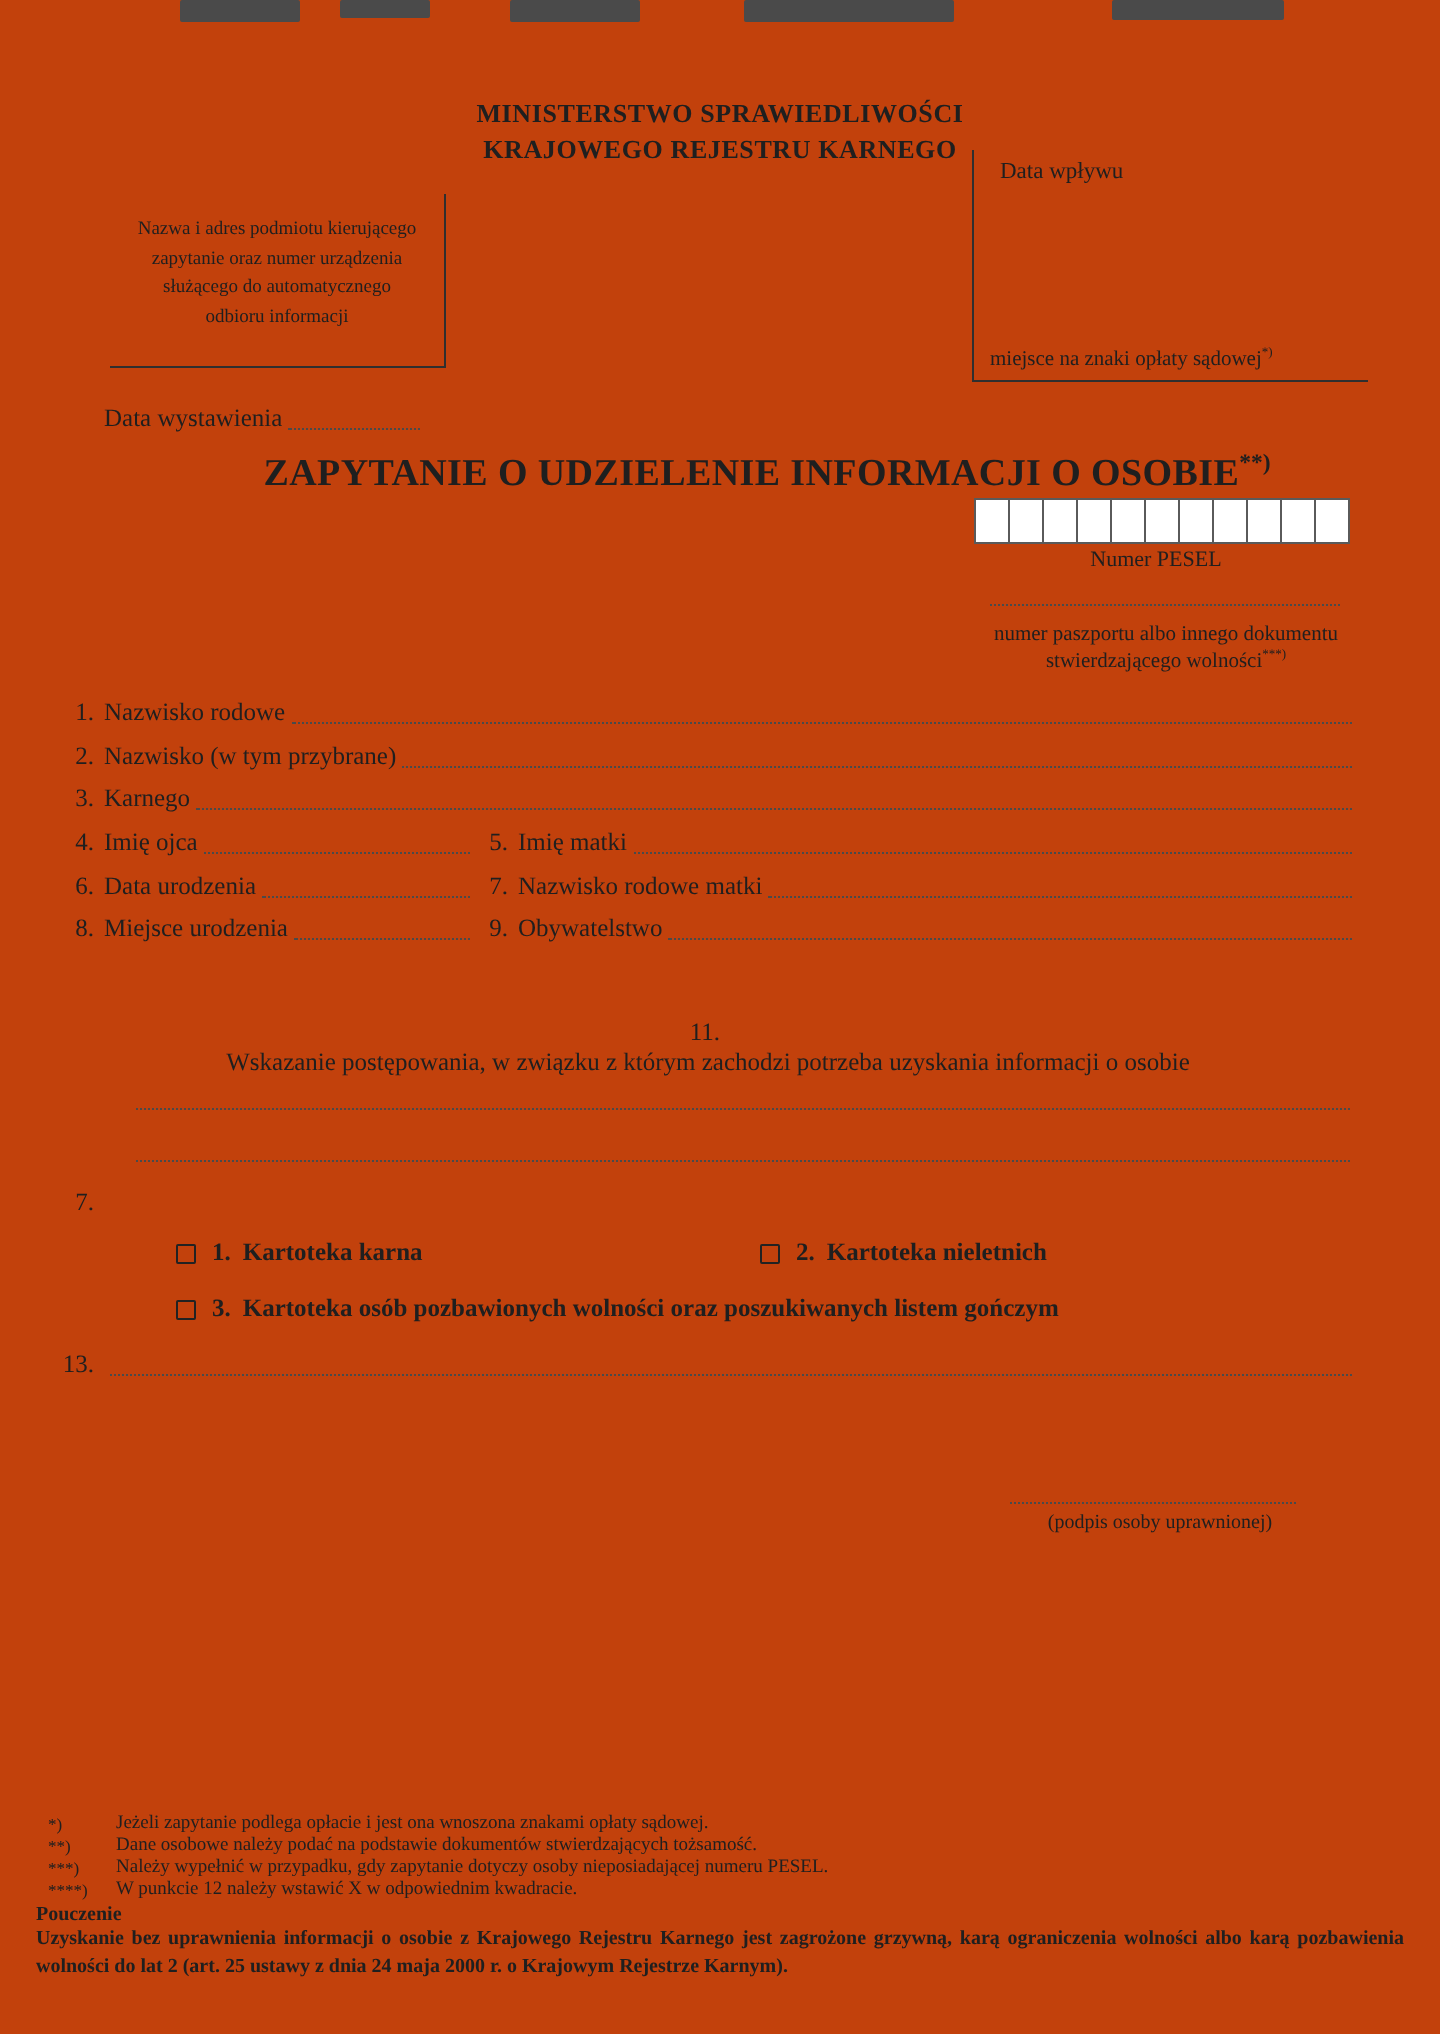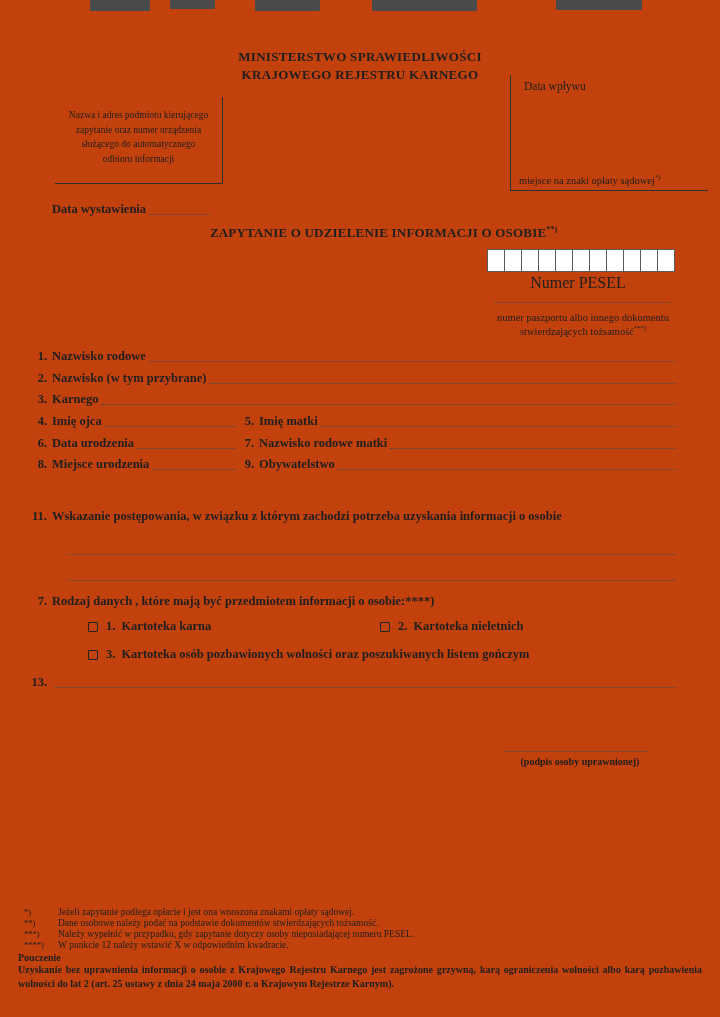--- a/index.html
+++ b/index.html
@@ -6,46 +6,46 @@
   .page{
     position:relative;width:720px;height:1017px;margin:0 auto;
     background:#c2410c;color:#1f1f1f;
     font-family:"Liberation Serif","DejaVu Serif",serif;
     overflow:hidden;
   }
   .abs{position:absolute;}
   .scan-blob{position:absolute;background:#4a4a4a;border-radius:1px;}
   
   .hdr{left:0;right:0;top:48px;text-align:center;font-weight:bold;font-size:13px;line-height:1.4;letter-spacing:.3px;}
-  .fee-box{left:510px;top:75px;width:197px;height:115px;border-left:1.5px solid #2f2f2f;border-bottom:1.5px solid #2f2f2f;}
+  .fee-box{left:486px;top:75px;width:197px;height:115px;border-left:1.5px solid #2f2f2f;border-bottom:1.5px solid #2f2f2f;}
   .fee-box .rcv{position:absolute;top:5px;left:13px;font-size:11.5px;}
   .fee-box .stamp{position:absolute;bottom:5px;left:8px;font-size:10.5px;white-space:nowrap;}
   .sender-box{left:55px;top:97px;width:168px;height:87px;border-right:1.5px solid #2f2f2f;border-bottom:1.5px solid #2f2f2f;
     text-align:center;font-size:9.5px;line-height:1.55;padding-top:11px;box-sizing:border-box;}
   
-  .row{position:absolute;display:flex;align-items:center;font-size:12.5px;white-space:nowrap;font-weight:bold;}
+  .row{position:absolute;display:flex;align-items:center;font-size:12.5px;white-space:nowrap;}
   .num{min-width:17px;text-align:right;margin-right:5px;flex:0 0 auto;}
   .lbl{flex:0 0 auto;}
   .leader{flex:1 1 auto;height:10px;border-bottom:1px dotted #4a4a4a;align-self:flex-end;margin:0 2px 2px 3px;min-width:10px;}
   .pair-left{display:flex;align-items:baseline;width:207px;flex:0 0 auto;}
   .dotline{position:absolute;border-bottom:1px dotted #4a4a4a;height:1px;}
   .sup{font-size:.62em;vertical-align:super;letter-spacing:0;}
   
-  .title{left:0;right:0;top:225px;text-align:center;font-weight:bold;font-size:13px;letter-spacing:.2px;margin-left:47px;}
+  .title{left:0;right:0;top:225px;text-align:center;font-weight:bold;font-size:19px;letter-spacing:.2px;margin-left:47px;}
   .pesel{left:487px;top:249px;display:flex;}
   .pesel-cell{width:16px;height:21px;border:1px solid #5a5a5a;margin-left:-1px;background:#fff;}
   .pesel-cell:first-child{margin-left:0;}
-  .pesel-label{left:487px;width:182px;top:274px;text-align:center;font-size:16px;}
+  .pesel-label{left:487px;width:182px;top:274px;text-align:center;font-size:11px;}
   .passport-note{text-align:center;font-size:10.5px;line-height:1.15;}
   
   .cbrow{position:absolute;display:flex;align-items:center;font-size:12.5px;font-weight:bold;white-space:nowrap;}
   .cb{width:8px;height:8px;border:1.5px solid #222;margin-right:8px;flex:0 0 auto;border-radius:1px;}
   .cb-no{margin-right:6px;}
   
-  .sig-caption{left:480px;width:200px;top:756px;text-align:center;font-size:10px;font-weight:bold;}
+  .sig-caption{left:480px;width:200px;top:756px;text-align:center;font-size:10px;}
   
   .fn{position:absolute;display:flex;font-size:9.5px;line-height:1.2;white-space:nowrap;}
   .fn .mark{width:34px;flex:0 0 auto;font-size:8.5px;}
   .pouczenie-title{left:18px;top:952px;font-weight:bold;font-size:10px;}
   .pouczenie-text{left:18px;right:18px;top:963px;font-weight:bold;font-size:10px;line-height:1.4;text-align:justify;}
 </style>
 </head>
 <body>
 
 <div class="page">
@@ -91,21 +91,21 @@
     <span class="pesel-cell"></span>
     <span class="pesel-cell"></span>
     <span class="pesel-cell"></span>
     <span class="pesel-cell"></span>
   </div>
   <div class="abs pesel-label">Numer PESEL</div>
 
   <div class="dotline" style="left:495px;width:175px;top:301px;"></div>
   <div class="abs passport-note" style="left:478px;width:210px;top:312px;">
     <div>numer paszportu albo innego dokumentu</div>
-    <div><span>stwierdzających tożsamość</span><span class="sup">***)</span></div>
+    <div><span>stwierdzającego wolności</span><span class="sup">***)</span></div>
   </div>
 
   <div class="row" style="top:349px;left:30px;right:42px;">
     <span class="num">1.</span>
     <span class="lbl">Nazwisko rodowe</span>
     <span class="leader"></span>
   </div>
   <div class="row" style="top:371px;left:30px;right:42px;">
     <span class="num">2.</span>
     <span class="lbl">Nazwisko (w tym przybrane)</span>
@@ -142,30 +142,29 @@
       <span class="num">8.</span>
       <span class="lbl">Miejsce urodzenia</span>
       <span class="leader"></span>
     </span>
     <span class="num">9.</span>
     <span class="lbl">Obywatelstwo</span>
     <span class="leader"></span>
   </div>
 
 
-  <div class="row" style="top:509px;left:30px;right:42px;">
+  <div class="row" style="top:509px;left:30px;right:42px;flex-direction:column;">
     <span class="num">11.</span>
     <span class="lbl">Wskazanie postępowania, w związku z którym zachodzi potrzeba uzyskania informacji o osobie</span>
   </div>
   <div class="dotline" style="left:68px;right:45px;top:553px;"></div>
   <div class="dotline" style="left:68px;right:45px;top:579px;"></div>
 
   <div class="row" style="top:594px;left:30px;right:42px;">
     <span class="num">7.</span>
-    <span class="lbl"><span>Rodzaj danych , które mają  być przedmiotem informacji o osobie:</span><span>****)</span></span>
   </div>
 
   <div class="cbrow" style="top:619px;left:88px;">
     <span class="cb"></span>
     <span class="cb-no">1.</span>
     <span>Kartoteka karna</span>
   </div>
   <div class="cbrow" style="top:619px;left:380px;">
     <span class="cb"></span>
     <span class="cb-no">2.</span>

